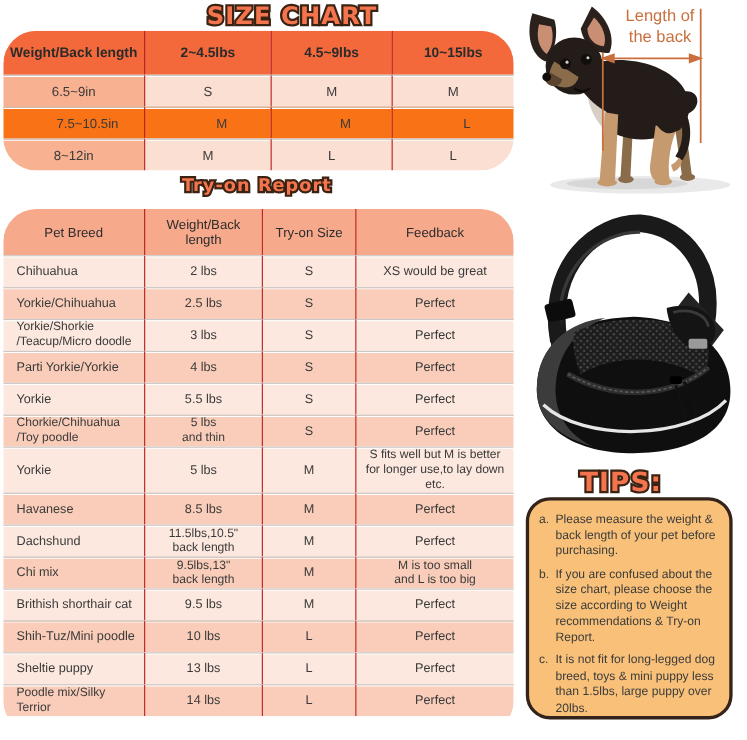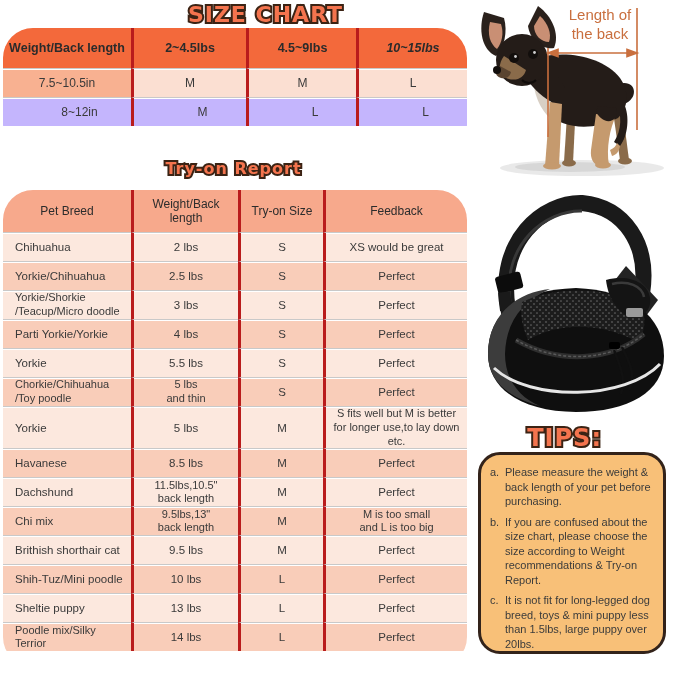--- a/index.html
+++ b/index.html
@@ -20,33 +20,33 @@
   
   .tbl-wrap{position:absolute;left:3px;width:464px;border-radius:30px;overflow:hidden;}
   .size-wrap{top:28px;height:127px;}
   .tryon-wrap{top:190px;height:477px;}
   table{border-collapse:separate;border-spacing:0;table-layout:fixed;width:464px;}
   th,td{text-align:center;vertical-align:middle;padding:0 3px;box-sizing:border-box;
         white-space:pre-line;overflow:hidden;}
   th{font-size:12px;font-weight:normal;color:#2c2c2c;}
   td{font-size:11.5px;color:#3a3a3a;}
   td.two-line{font-size:11px;line-height:1.25;margin-top:41px;}
-  th + th, td + td{border-left:3px solid #b91c1c;}
+  th + th, td + td{border-left:1px solid #b91c1c;}
   tbody td{border-top:1px solid #c9c9c9;box-shadow:inset 0 1px 0 #ffffff;}
 
   
   .size-table thead th{height:40px;background:#F3693B;font-weight:bold;font-size:12.5px;color:#2b2b2b;}
   .size-table tbody tr{height:29px;}
   .size-table tbody td{background:#FBDFD2;font-size:12px;}
-  .size-table tbody tr:nth-child(2) td{background:#c4b5fd;padding-left:28px;}
+  .size-table tbody tr:nth-child(2) td{background:#f97316;padding-left:28px;}
   .size-table tbody td:first-child{background:#F8B191;}
   .size-table th:nth-child(1){width:128px;}
   .size-table th:nth-child(2){width:115px;}
   .size-table th:nth-child(3){width:110px;}
-  .size-table th:nth-child(4){width:111px;font-style:italic;}
+  .size-table th:nth-child(4){width:111px;}
 
   
   .tryon-table thead th{height:42px;background:#F7A98C;margin-top:11px;}
   .tryon-table tbody tr{height:29px;}
   .tryon-table tbody tr:nth-child(odd) td{background:#FCE8DE;}
   .tryon-table tbody tr:nth-child(even) td{background:#F9CDB9;}
   .tryon-table td:first-child{text-align:left;padding-left:12px;}
   .tryon-table th:nth-child(1){width:128px;}
   .tryon-table th:nth-child(2){width:107px;}
   .tryon-table th:nth-child(3){width:85px;}
@@ -83,20 +83,26 @@
     <table class="size-table">
         <thead>
           <tr>
             <th>Weight/Back length</th>
             <th>2~4.5lbs</th>
             <th>4.5~9lbs</th>
             <th>10~15lbs</th>
           </tr>
         </thead>
         <tbody>
+          <tr>
+            <td>6.5~9in</td>
+            <td>S</td>
+            <td>M</td>
+            <td>M</td>
+          </tr>
           <tr>
             <td>7.5~10.5in</td>
             <td>M</td>
             <td>M</td>
             <td>L</td>
           </tr>
           <tr>
             <td>8~12in</td>
             <td>M</td>
             <td>L</td>

